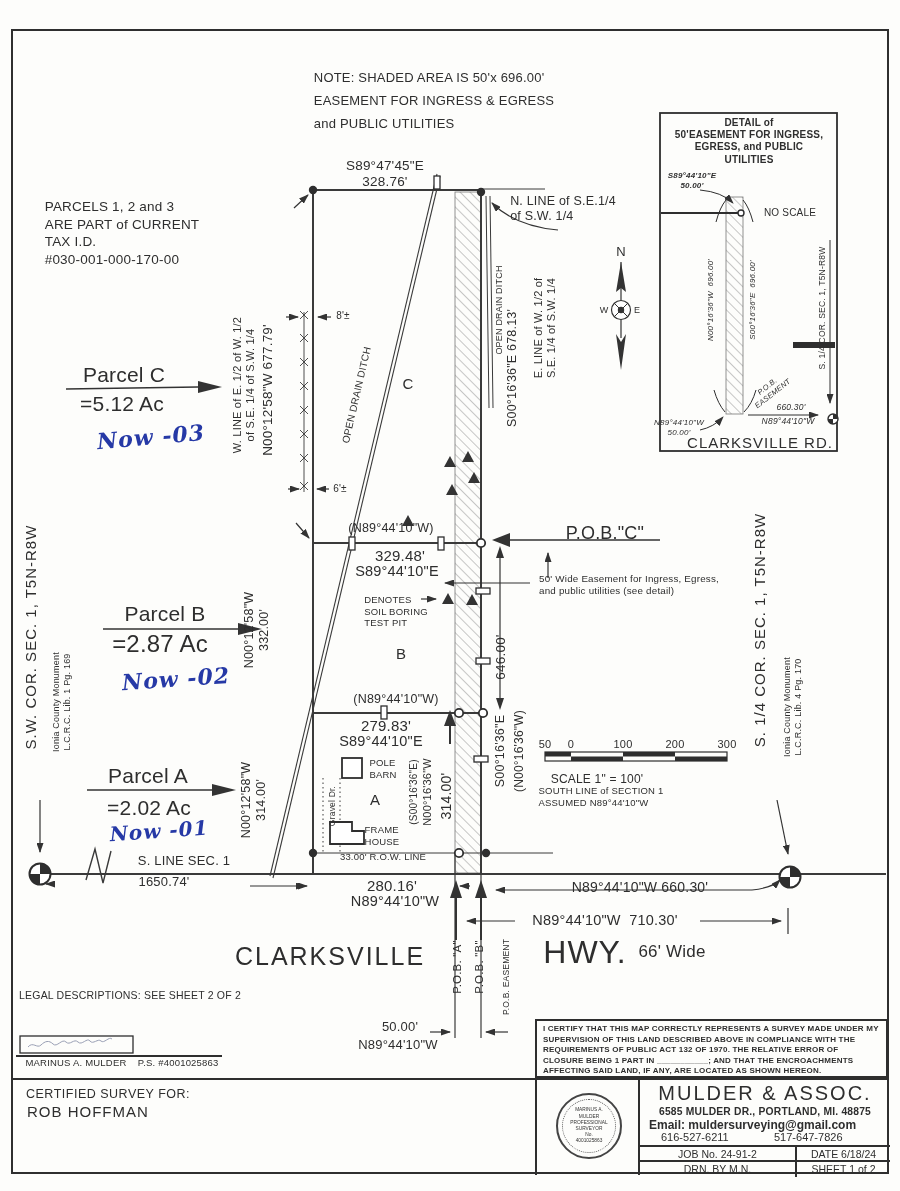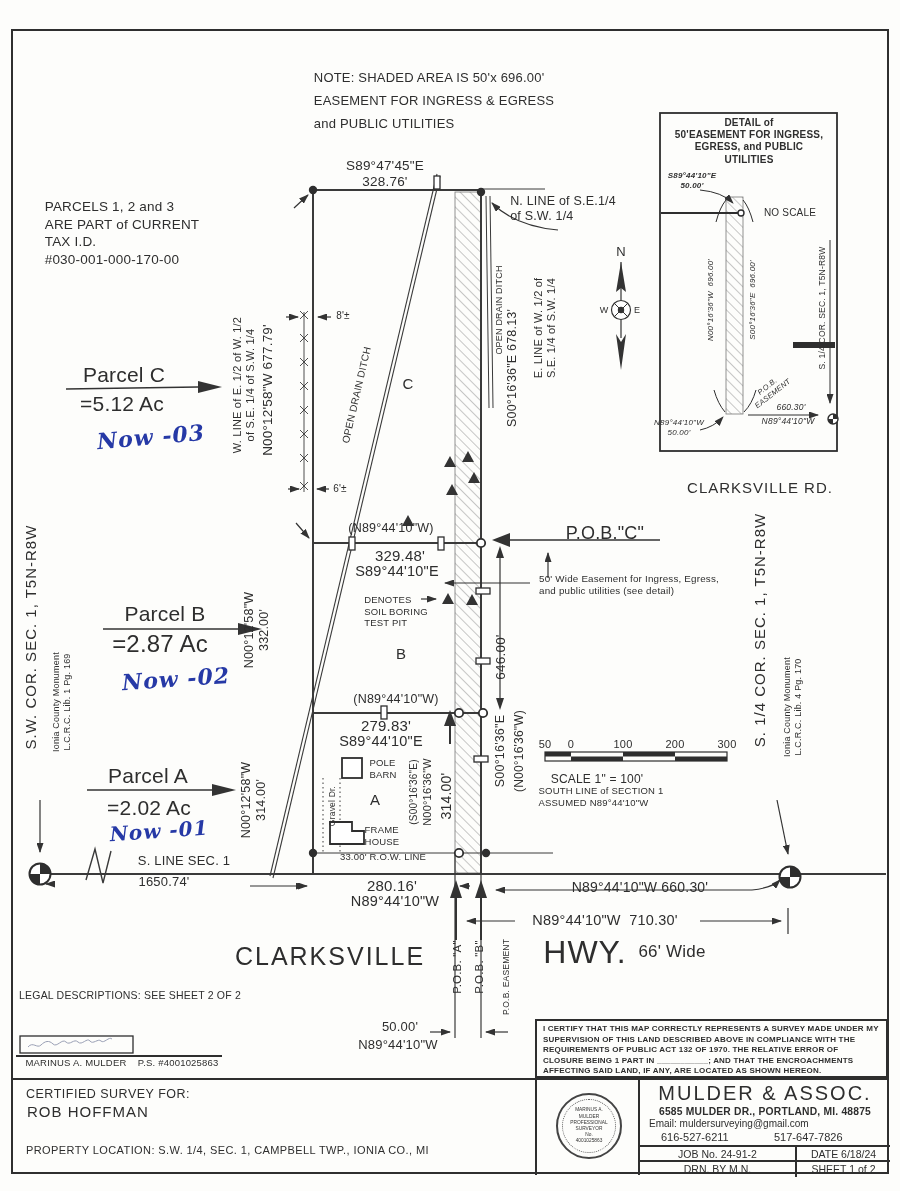--- a/index.html
+++ b/index.html
@@ -24,21 +24,21 @@
   .tb-loc{position:absolute;left:14px;top:64px;font-size:11px;letter-spacing:.4px;}
   .tb-sealcell{position:absolute;left:523px;top:0;width:103px;height:95px;border-left:2px solid #2e2e2e;}
   .seal{position:absolute;left:19px;top:13px;width:66px;height:66px;border:2px solid #444;border-radius:50%;
         box-sizing:border-box;}
   .seal-inner{position:absolute;left:4px;top:4px;width:54px;height:54px;border:1px dotted #555;border-radius:50%;
         box-sizing:border-box;display:flex;flex-direction:column;align-items:center;justify-content:center;}
   .seal-inner div{font-size:4.8px;line-height:1.3;color:#333;text-align:center;}
   .tb-co{position:absolute;left:626px;top:0;width:250px;height:95px;border-left:2px solid #2e2e2e;}
   .co-name{position:absolute;left:0;top:2px;width:250px;text-align:center;font-size:20px;letter-spacing:2px;}
   .co-addr{position:absolute;left:0;top:26px;width:250px;text-align:center;font-size:10.3px;font-weight:bold;letter-spacing:.2px;}
-  .co-email{position:absolute;left:9px;top:38px;font-size:10px;font-weight:normal;}
+  .co-email{position:absolute;left:9px;top:38px;font-size:12px;font-weight:bold;}
   .co-ph1{position:absolute;left:21px;top:51px;font-size:11px;}
   .co-ph2{position:absolute;left:134px;top:51px;font-size:11px;}
   .co-row1{position:absolute;left:0;top:65px;width:250px;height:32px;border-top:2px solid #2e2e2e;box-sizing:border-box;}
   .co-row2{position:absolute;left:0;top:80px;width:250px;height:15px;border-top:2px solid #2e2e2e;box-sizing:border-box;}
   .co-cell-l{position:absolute;left:0;top:0;width:157px;height:100%;border-right:2px solid #2e2e2e;box-sizing:border-box;
              font-size:10.5px;text-align:center;padding-top:1px;}
   .co-cell-r{position:absolute;left:157px;top:0;width:93px;height:100%;font-size:10.5px;text-align:center;padding-top:1px;box-sizing:border-box;}
 </style>
 </head>
 <body>
@@ -319,40 +319,39 @@
       <div class="lbl" style="left: 790px; top: 213px; font-size: 10px; transform: translate(-50%, -50%) rotate(0deg);">NO SCALE</div>
       <div class="lbl" style="left: 711px; top: 300px; font-size: 8px; transform: translate(-50%, -50%) rotate(-90deg); font-style: italic;">N00°16'36"W  696.00'</div>
       <div class="lbl" style="left: 753px; top: 300px; font-size: 8px; transform: translate(-50%, -50%) rotate(-90deg); font-style: italic;">S00°16'36"E  696.00'</div>
       <div class="lbl" style="left: 822px; top: 308px; font-size: 8.5px; transform: translate(-50%, -50%) rotate(-90deg);">S. 1/4 COR. SEC. 1, T5N-R8W</div>
       <div class="lbl" style="left: 770px; top: 390px; font-size: 7.5px; transform: translate(-50%, -50%) rotate(-38deg); font-style: italic;">P.O.B.
 EASEMENT</div>
       <div class="lbl" style="left: 791px; top: 407px; font-size: 8.5px; transform: translate(-50%, -50%) rotate(0deg); font-style: italic;">660.30'</div>
       <div class="lbl" style="left: 788px; top: 421px; font-size: 8.5px; transform: translate(-50%, -50%) rotate(0deg); font-style: italic;">N89°44'10"W</div>
       <div class="lbl" style="left: 679px; top: 428px; font-size: 8px; transform: translate(-50%, -50%) rotate(0deg); font-style: italic;">N89°44'10"W
 50.00'</div>
-      <div class="lbl" style="left: 760px; top: 443px; font-size: 15px; transform: translate(-50%, -50%) rotate(0deg); letter-spacing: 1px; margin-top: 45px;">CLARKSVILLE RD.</div>
+      <div class="lbl" style="left: 760px; top: 443px; font-size: 15px; transform: translate(-50%, -50%) rotate(0deg); letter-spacing: 1px;">CLARKSVILLE RD.</div>
       <div class="lbl" style="left: 545px; top: 745px; font-size: 11px; transform: translate(-50%, -50%) rotate(0deg);">50</div>
       <div class="lbl" style="left: 571px; top: 745px; font-size: 11px; transform: translate(-50%, -50%) rotate(0deg);">0</div>
       <div class="lbl" style="left: 623px; top: 745px; font-size: 11px; transform: translate(-50%, -50%) rotate(0deg);">100</div>
       <div class="lbl" style="left: 675px; top: 745px; font-size: 11px; transform: translate(-50%, -50%) rotate(0deg);">200</div>
       <div class="lbl" style="left: 727px; top: 745px; font-size: 11px; transform: translate(-50%, -50%) rotate(0deg);">300</div>
       <div class="lbl" style="left: 597px; top: 779px; font-size: 12px; transform: translate(-50%, -50%) rotate(0deg);">SCALE 1" = 100'</div>
       <div class="lbl" style="left: 601px; top: 797px; font-size: 9.5px; transform: translate(-50%, -50%) rotate(0deg); text-align: left;">SOUTH LINE of SECTION 1
 ASSUMED N89°44'10"W</div>
       <div class="lbl" style="left: 122px; top: 1063px; font-size: 9.5px; transform: translate(-50%, -50%) rotate(0deg);">MARINUS A. MULDER    P.S. #4001025863</div>
     </div>
 
 
   <div class="certbox">I CERTIFY THAT THIS MAP CORRECTLY REPRESENTS A SURVEY MADE UNDER MY SUPERVISION OF THIS LAND DESCRIBED ABOVE IN COMPLIANCE WITH THE REQUIREMENTS OF PUBLIC ACT 132 OF 1970. THE RELATIVE ERROR OF CLOSURE BEING 1 PART IN ___________; AND THAT THE ENCROACHMENTS AFFECTING SAID LAND, IF ANY, ARE LOCATED AS SHOWN HEREON.</div>
 
   <div class="tb">
     <div class="tb-left">
       <div class="tb-certfor">CERTIFIED SURVEY FOR:</div>
       <div class="tb-client">ROB HOFFMAN</div>
-      <div class="tb-loc">PROPERTY LOCATION: S.W. 1/4, SEC. 1, CAMPBELL TWP., IONIA CO., MI</div>
     </div>
     <div class="tb-sealcell">
       <div class="seal">
         <div class="seal-inner">
           <div>MARINUS A.</div>
           <div>MULDER</div>
           <div>PROFESSIONAL</div>
           <div>SURVEYOR</div>
           <div>No.</div>
           <div>4001025863</div>

